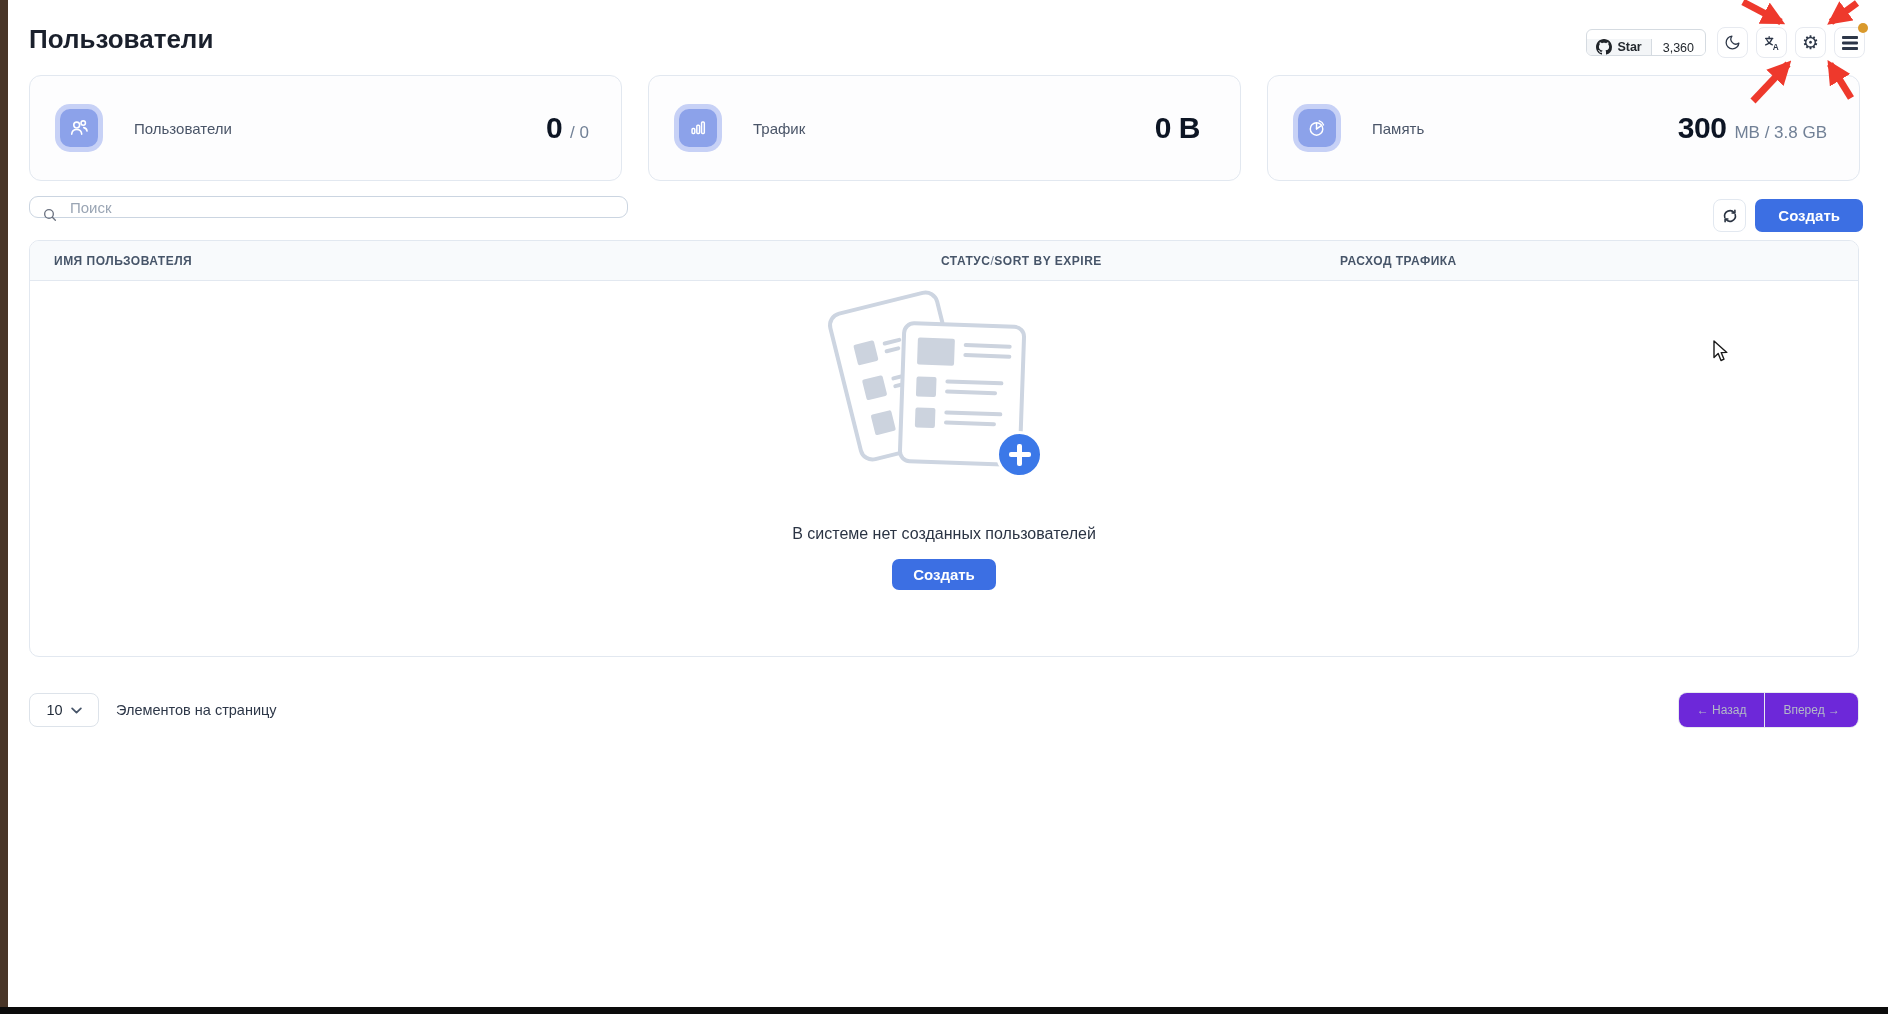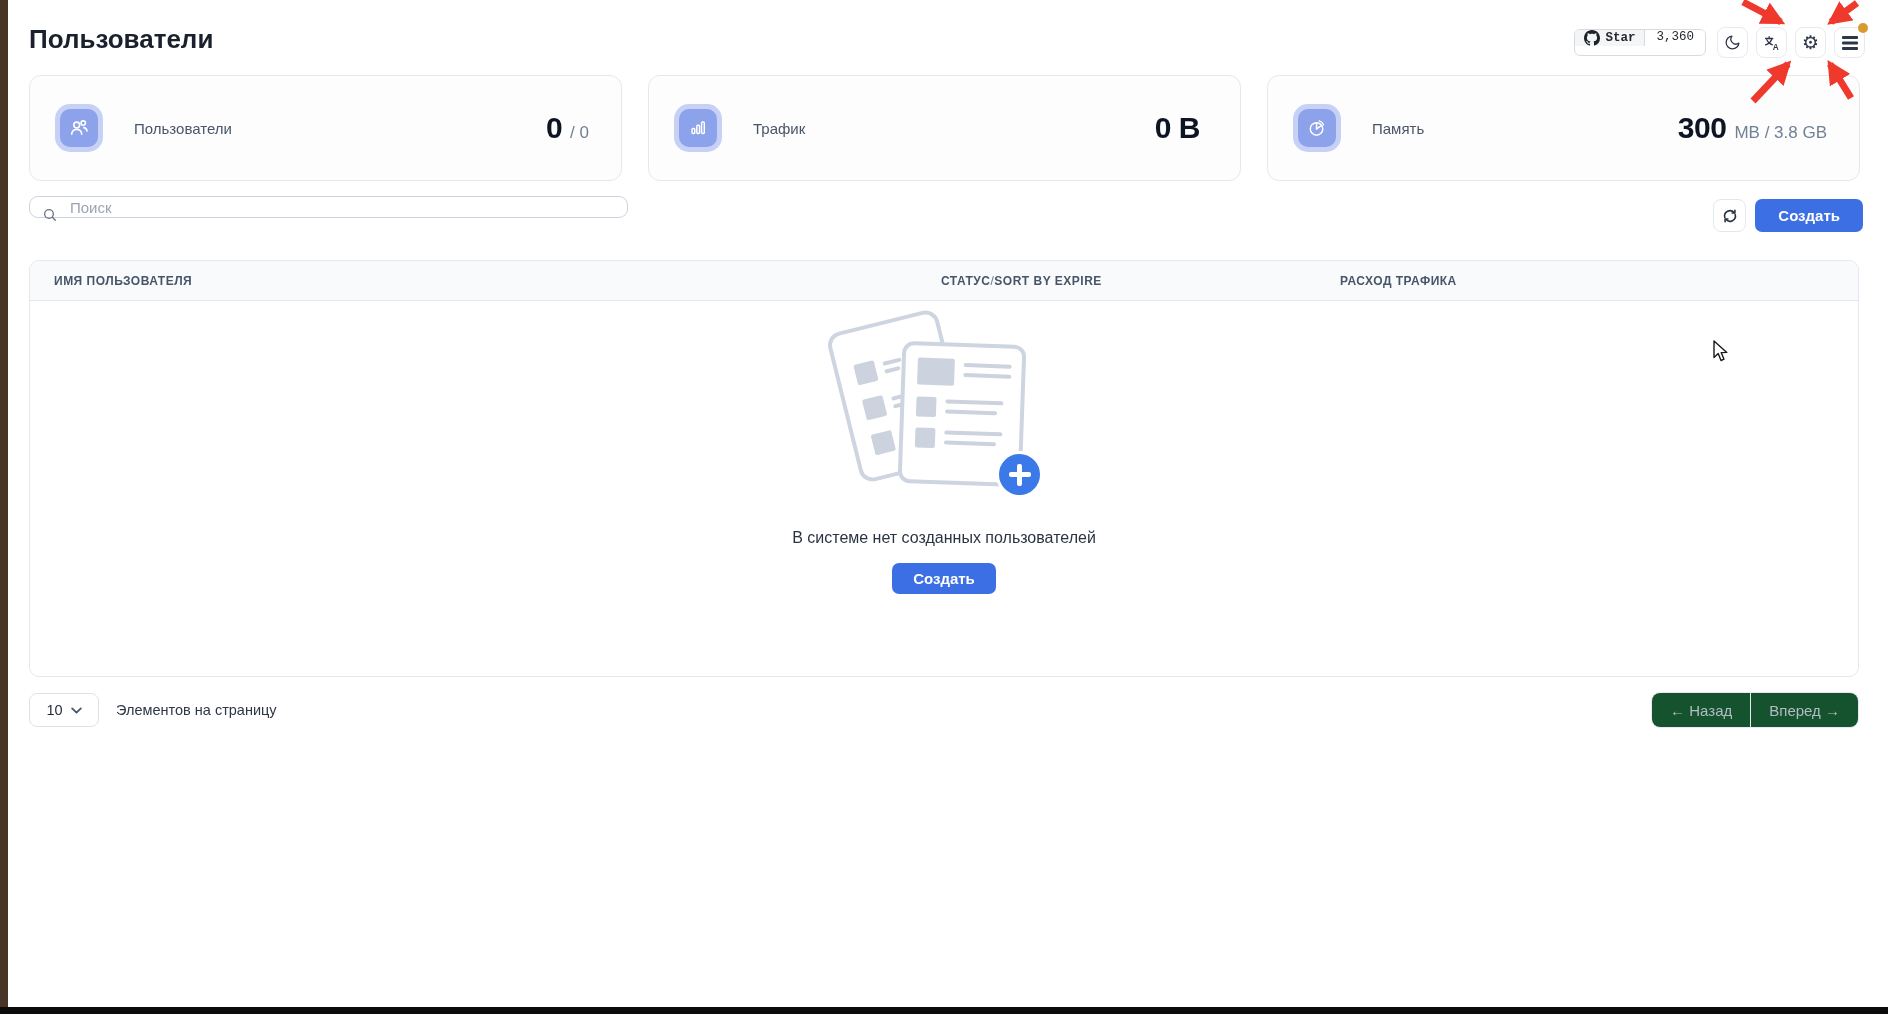--- a/index.html
+++ b/index.html
@@ -7,21 +7,21 @@
   body { font-family:"Liberation Sans", sans-serif; background:#fff; overflow:hidden; }
   .page { position:relative; width:1888px; height:1014px; background:#ffffff; overflow:hidden; }
 
   .left-strip { position:absolute; left:0; top:0; width:8px; height:1014px; background:#483527; }
   .bottom-strip { position:absolute; left:0; bottom:0; width:1888px; height:7px; background:#0b0b0b; z-index:6; }
 
   .page-title { position:absolute; left:29px; top:24px; font-size:26px; font-weight:700; color:#1a202c; }
 
   
   .top-controls { position:absolute; top:27px; right:23px; display:flex; align-items:center; gap:8px; z-index:5; }
-  .gh-widget { display:flex; align-items:flex-start; height:27px; border:1px solid #d5dbe1; border-radius:6px; overflow:hidden; background:#fff; margin-right:3px;font-family:Liberation Mono, monospace; }
+  .gh-widget { display:flex; align-items:flex-end; height:27px; border:1px solid #d5dbe1; border-radius:6px; overflow:hidden; background:#fff; margin-right:3px; }
   .gh-star-seg { display:flex; align-items:center; gap:5px; padding:0 9px; background:#f3f5f7; border-right:1px solid #d5dbe1; }
   .gh-star-seg svg { width:16px; height:16px; fill:#1f2328; }
   .gh-star-label { font-size:12.5px; font-weight:600; color:#24292f; }
   .gh-count-seg { display:flex; align-items:center; padding:0 11px; background:#fff; font-size:12.5px; color:#24292f; }
   .icon-btn { position:relative; width:31px; height:31px; border:1px solid #e7eaf0; border-radius:8px; background:#fff;
               display:flex; align-items:center; justify-content:center; color:#2d3748; }
   .icon-btn svg { stroke:#2d3748; }
   .gear-glyph { font-size:19px; line-height:1; color:#2d3748; }
   .notif-dot { position:absolute; top:-5px; right:-4px; width:10px; height:10px; border-radius:50%; background:#d9992c; }
 
@@ -42,21 +42,21 @@
                        font-size:15px; color:#2d3748; outline:none; font-family:inherit; background:#fff; }
   .search-wrap input::placeholder { color:#9aa5b4; }
   .search-icon { position:absolute; left:13px; top:11px; }
   .toolbar-right { position:absolute; top:199px; right:25px; display:flex; align-items:center; gap:9px; }
   .refresh-btn { width:33px; height:33px; border:1px solid #e2e8f0; border-radius:8px; background:#fff;
                  display:flex; align-items:center; justify-content:center; }
   .btn-primary { height:33px; padding:0 23px; background:#3c6fe3; border:none; border-radius:7px;
                  color:#fff; font-size:15px; font-weight:700; font-family:inherit; display:flex; align-items:center; }
 
   
-  .users-table { position:absolute; left:29px; top:260px; width:1830px; height:417px;
+  .users-table { position:absolute; left:29px; top:240px; width:1830px; height:417px;
                  border:1px solid #e2e8f0; border-radius:10px; background:#fff; overflow:hidden; }
   .thead { position:relative; height:40px; background:#f8fafc; border-bottom:1px solid #e2e8f0; }
   .th { position:absolute; top:0; height:40px; display:flex; align-items:center;
         font-size:12px; font-weight:700; color:#475569; letter-spacing:0.5px; }
   .th-username { left:24px; }
   .th-status-group { left:911px; gap:0; }
   .th-sep { color:#64748b; font-weight:400; }
   .th-traffic { left:1310px; }
   .tbody { height:377px; display:flex; flex-direction:column; align-items:center; padding-top:16px; }
 
@@ -68,30 +68,30 @@
   .blk { background:#ccd3de; border-radius:2px; }
   .doc-row { display:flex; margin-bottom:9px; }
   .doc-lines { display:flex; flex-direction:column; gap:6px; margin-left:9px; margin-top:4px; }
   .bd-sq { position:absolute; width:21px; height:21px; background:#ccd3de; border-radius:2px; }
   .bd-dash { position:absolute; height:3.5px; background:#ccd3de; border-radius:2px; }
   .plus-circle { position:absolute; left:158px; top:134px; width:47px; height:47px; border-radius:50%;
                  background:#3b78e8; border:3px solid #fff; z-index:3; display:flex; align-items:center; justify-content:center; }
   .plus-circle .ph { position:absolute; width:22px; height:5px; background:#fff; border-radius:2px; }
   .plus-circle .pv { position:absolute; width:5px; height:22px; background:#fff; border-radius:2px; }
 
-  .empty-msg { margin-top:12px; font-size:16px; color:#2b3444; }
+  .empty-msg { margin-top:28px; font-size:16px; color:#2b3444; }
   .empty-create { margin-top:16px; height:31px; padding:0 21px; }
 
   
   .pagination { position:absolute; left:29px; top:692px; width:1830px; display:flex; align-items:center; }
   .page-size { width:70px; height:34px; border:1px solid #dde3ea; border-radius:8px; background:#fff;
                display:flex; align-items:center; justify-content:center; gap:8px; font-size:14.5px; color:#1f2937; }
   .page-size-label { margin-left:17px; font-size:14.5px; color:#2d3748; }
   .pager-group { margin-left:auto; display:flex; height:36px; border:1px solid #e6eaef; border-radius:9px; overflow:hidden; background:#fff; }
-  .pager-btn { display:flex; align-items:center; padding:0 18px; font-size:15px; color:#b3bbc6; background:#14532d; border:none; font-family:inherit; }
+  .pager-btn { display:flex; align-items:center; padding:0 18px; font-size:12px; color:#b3bbc6; background:#6d28d9; border:none; font-family:inherit; }
   .pager-btn.prev { border-right:1px solid #e6eaef; }
 
   
   .footer { position:absolute; left:0; top:968px; width:100%; text-align:center; font-size:13px; color:#718096; }
   .footer a { color:#4299e1; text-decoration:none; }
   .heart-icon { display:inline-block; vertical-align:-2px; margin:0 2px; }
 
   
   .arrows-overlay { position:absolute; left:1650px; top:0; width:238px; height:112px; z-index:10; pointer-events:none; }
   .mouse-cursor { position:absolute; left:1712px; top:340px; z-index:20; pointer-events:none; }

